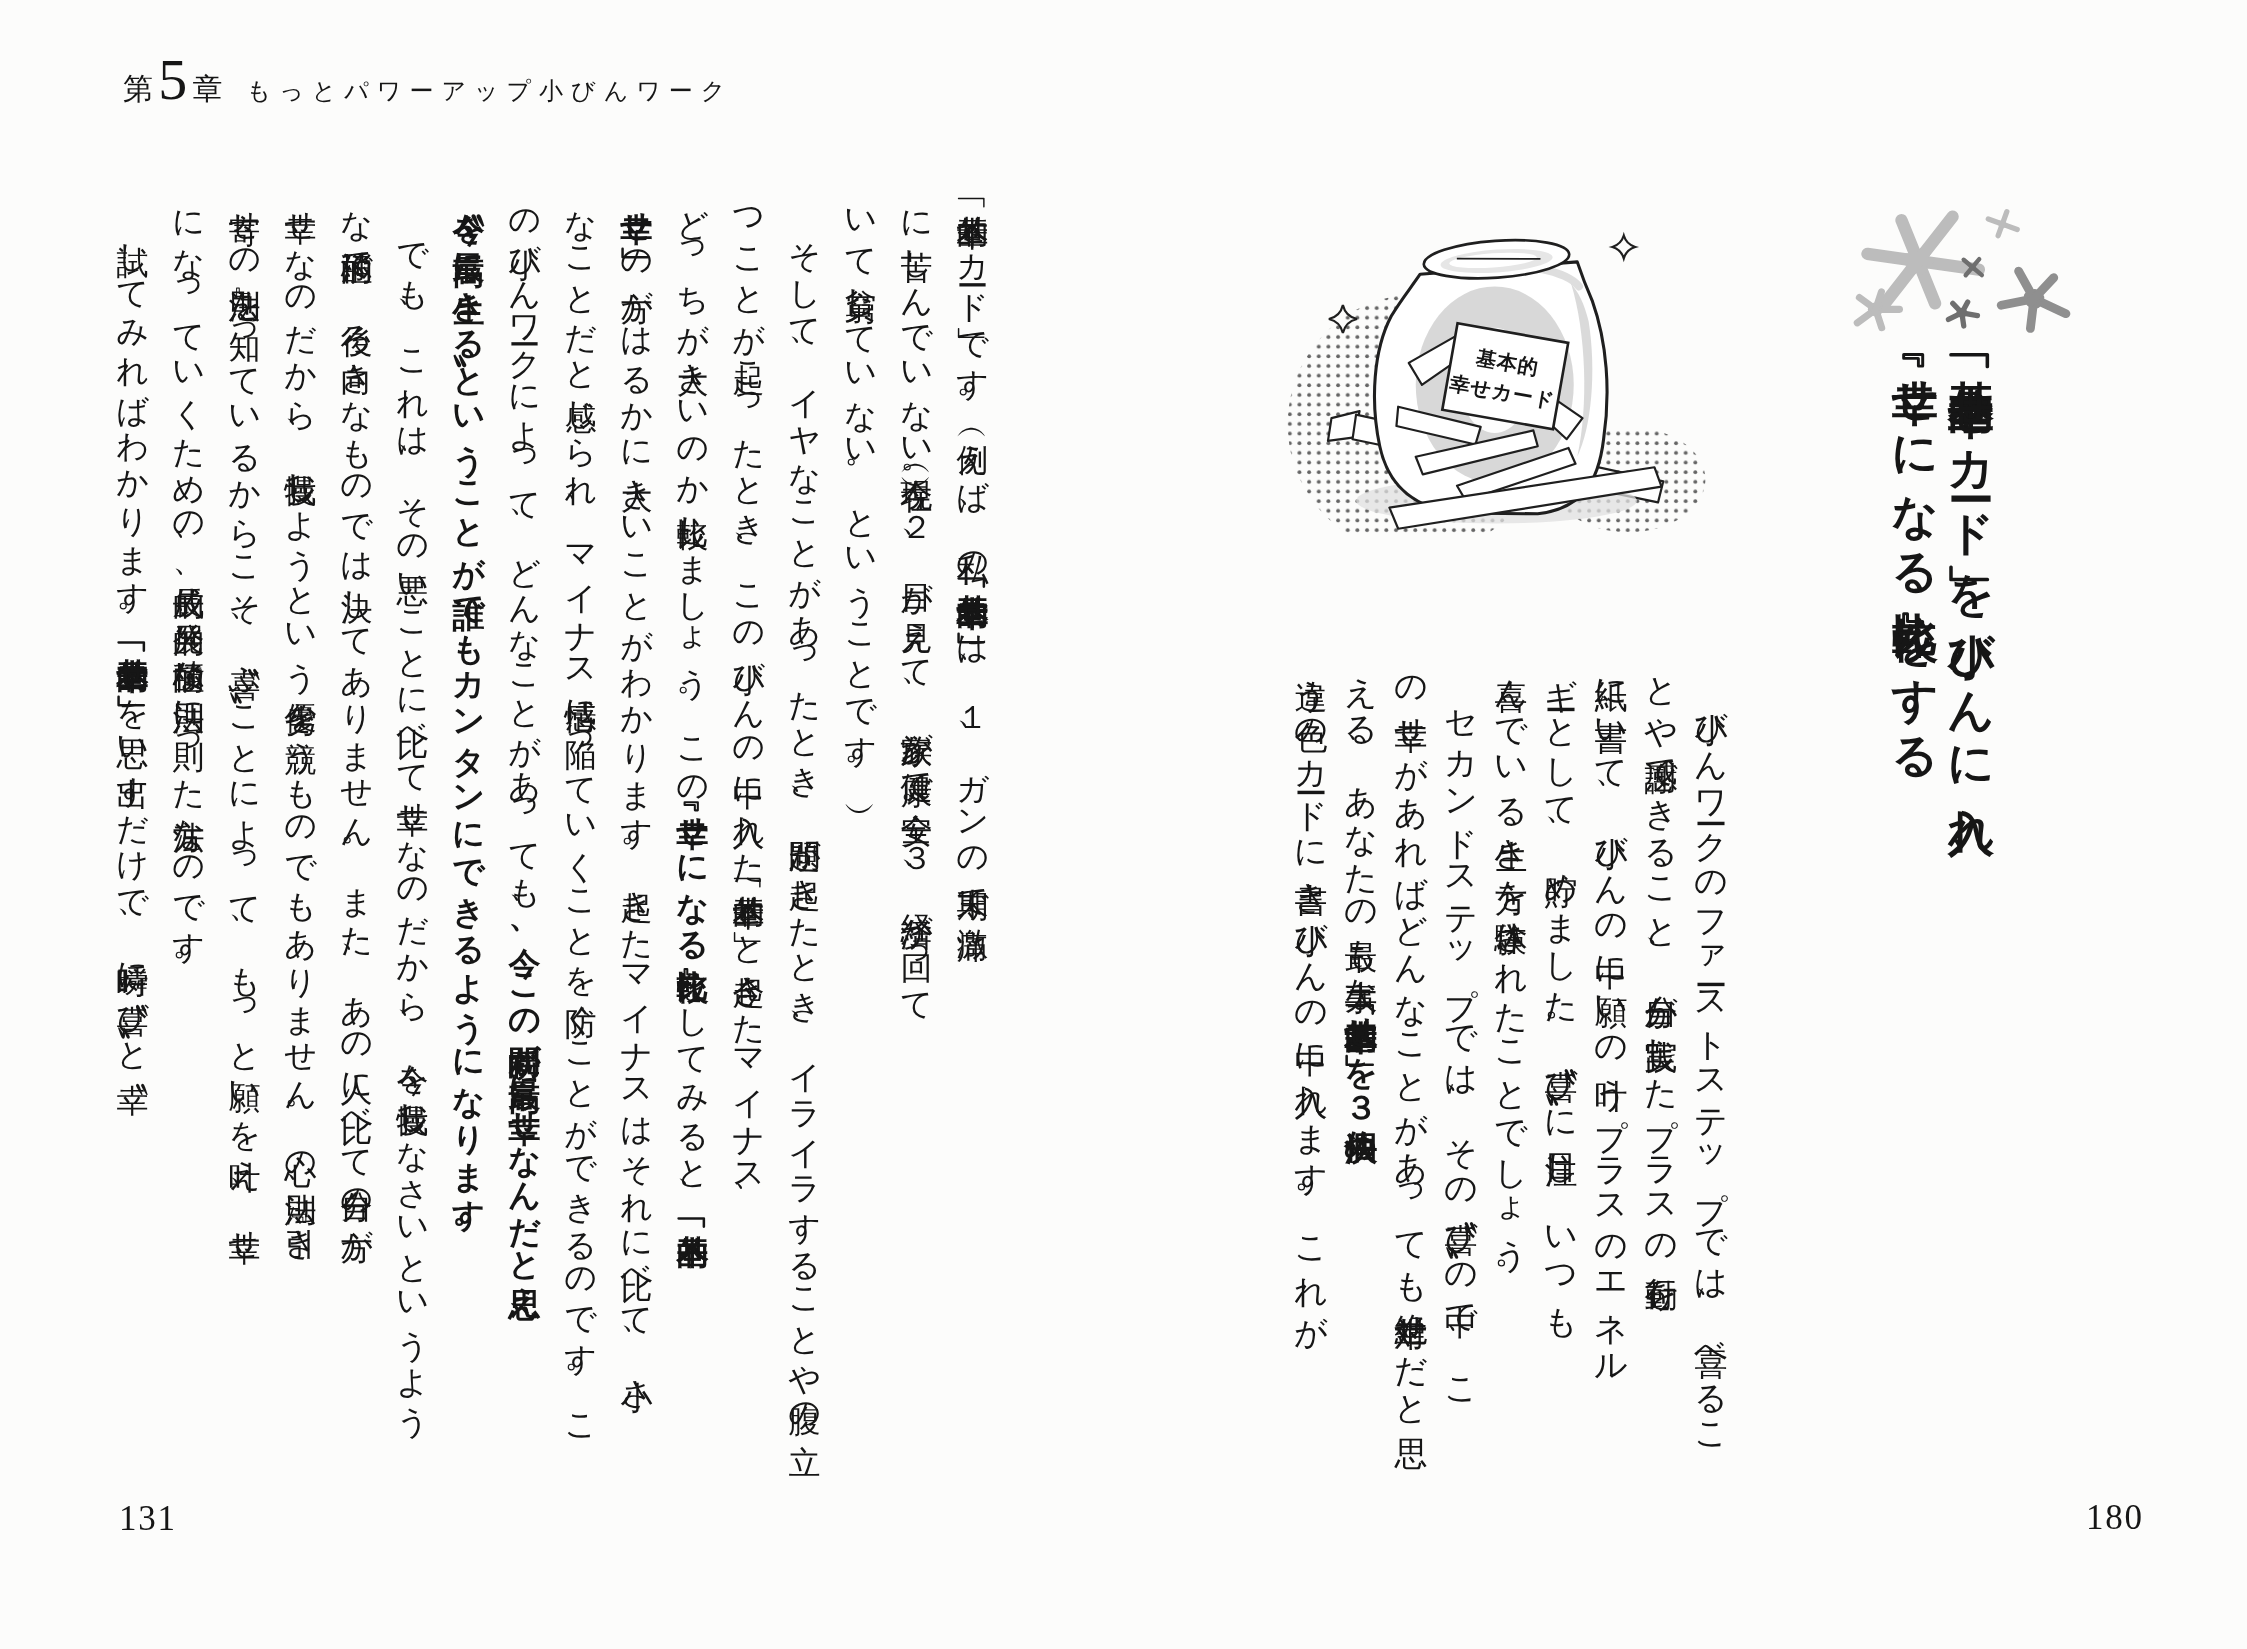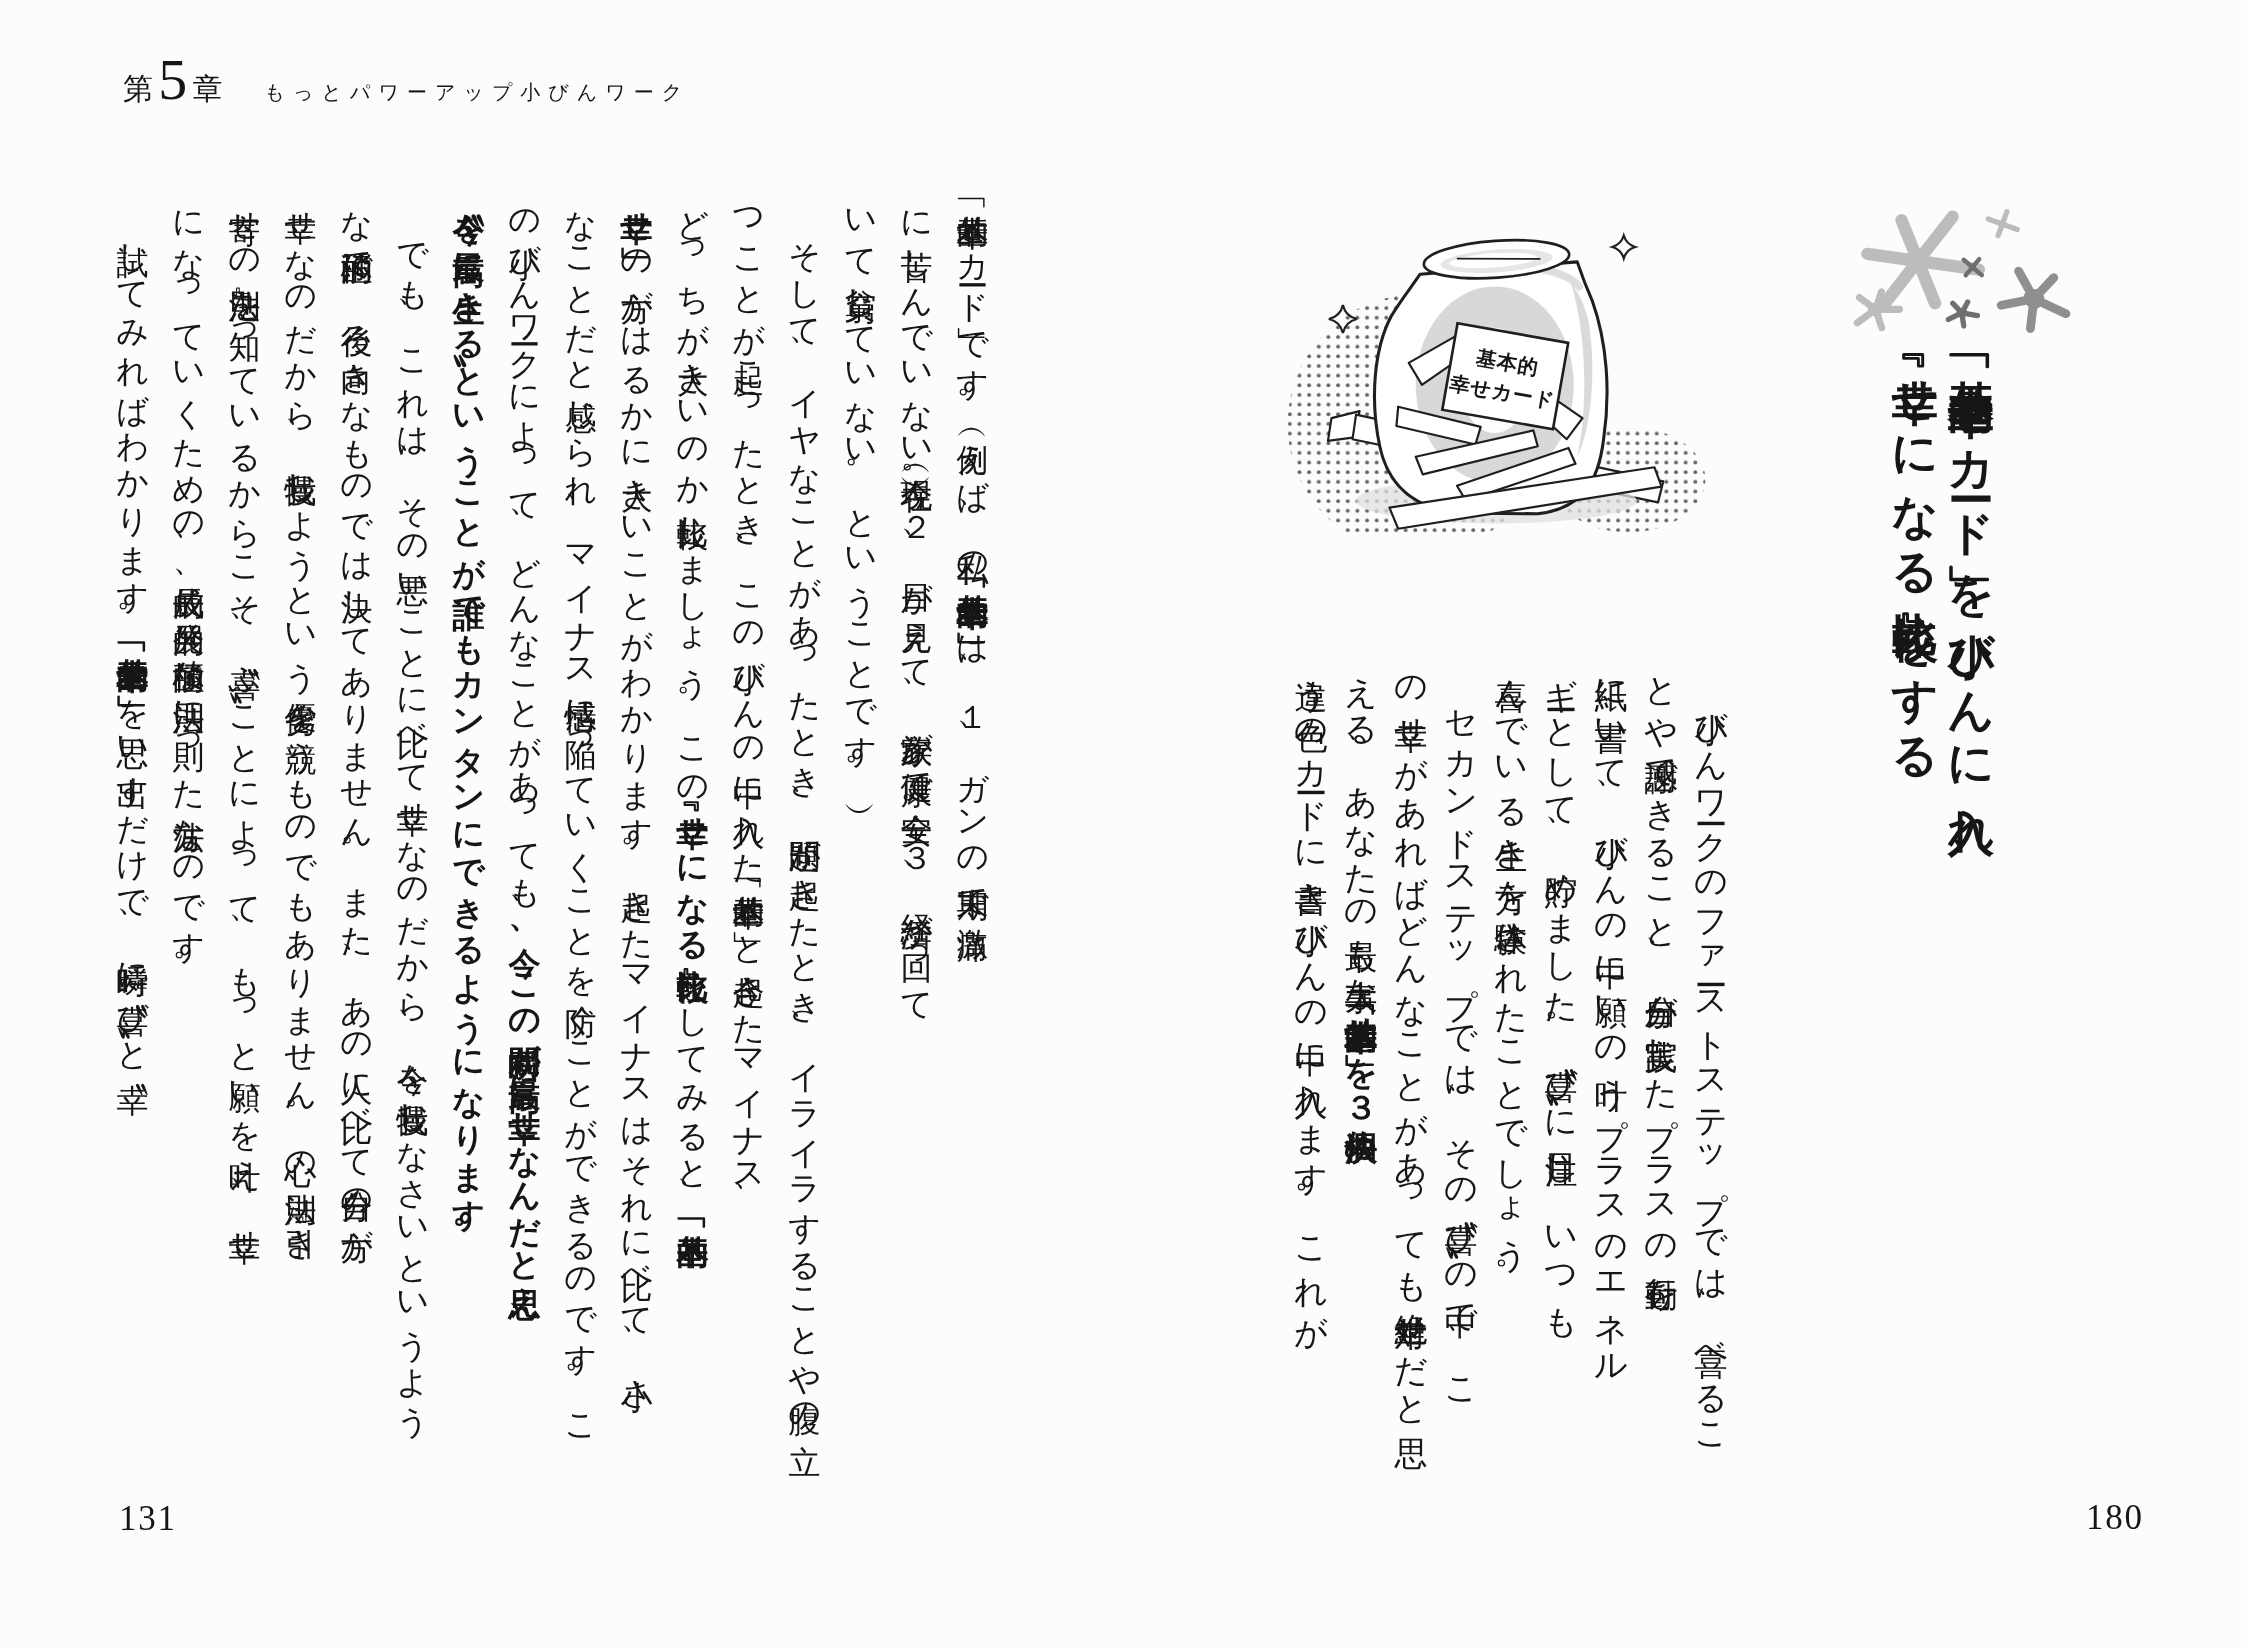--- a/index.html
+++ b/index.html
@@ -2,21 +2,21 @@
 <html style="font-size:14px"><head>
 <meta charset="utf-8">
 <style>
   html,body{margin:0;padding:0;background:#e8e8e8;}
   .spread{position:relative;width:2247px;height:1649px;background:#fcfcfb;color:#161616;
           font-family:"Liberation Serif",serif;overflow:hidden;}
   
   .chapter-header{position:absolute;left:123px;top:51px;display:flex;align-items:baseline;}
   .ch-pre,.ch-suf{font-size:30px;}
   .ch-num{font-size:58px;line-height:1;margin:0 5.3px;}
-  .ch-title{margin-left:42px;font-size:20px;letter-spacing:8px;}
+  .ch-title{margin-left:24px;font-size:24px;letter-spacing:8px;}
   
   .stars{position:absolute;left:1830px;top:195px;width:255px;height:154px;}
   
   .headline{position:absolute;left:1887px;top:339px;height:1009px;writing-mode:vertical-rl;
             font-size:46px;font-weight:bold;letter-spacing:4.4px;line-height:56px;white-space:nowrap;}
   .hl-line{height:100%;}
   
   .jar{position:absolute;left:1277px;top:218px;width:439px;height:316px;}
   
   .vbody{position:absolute;writing-mode:vertical-rl;white-space:nowrap;}

